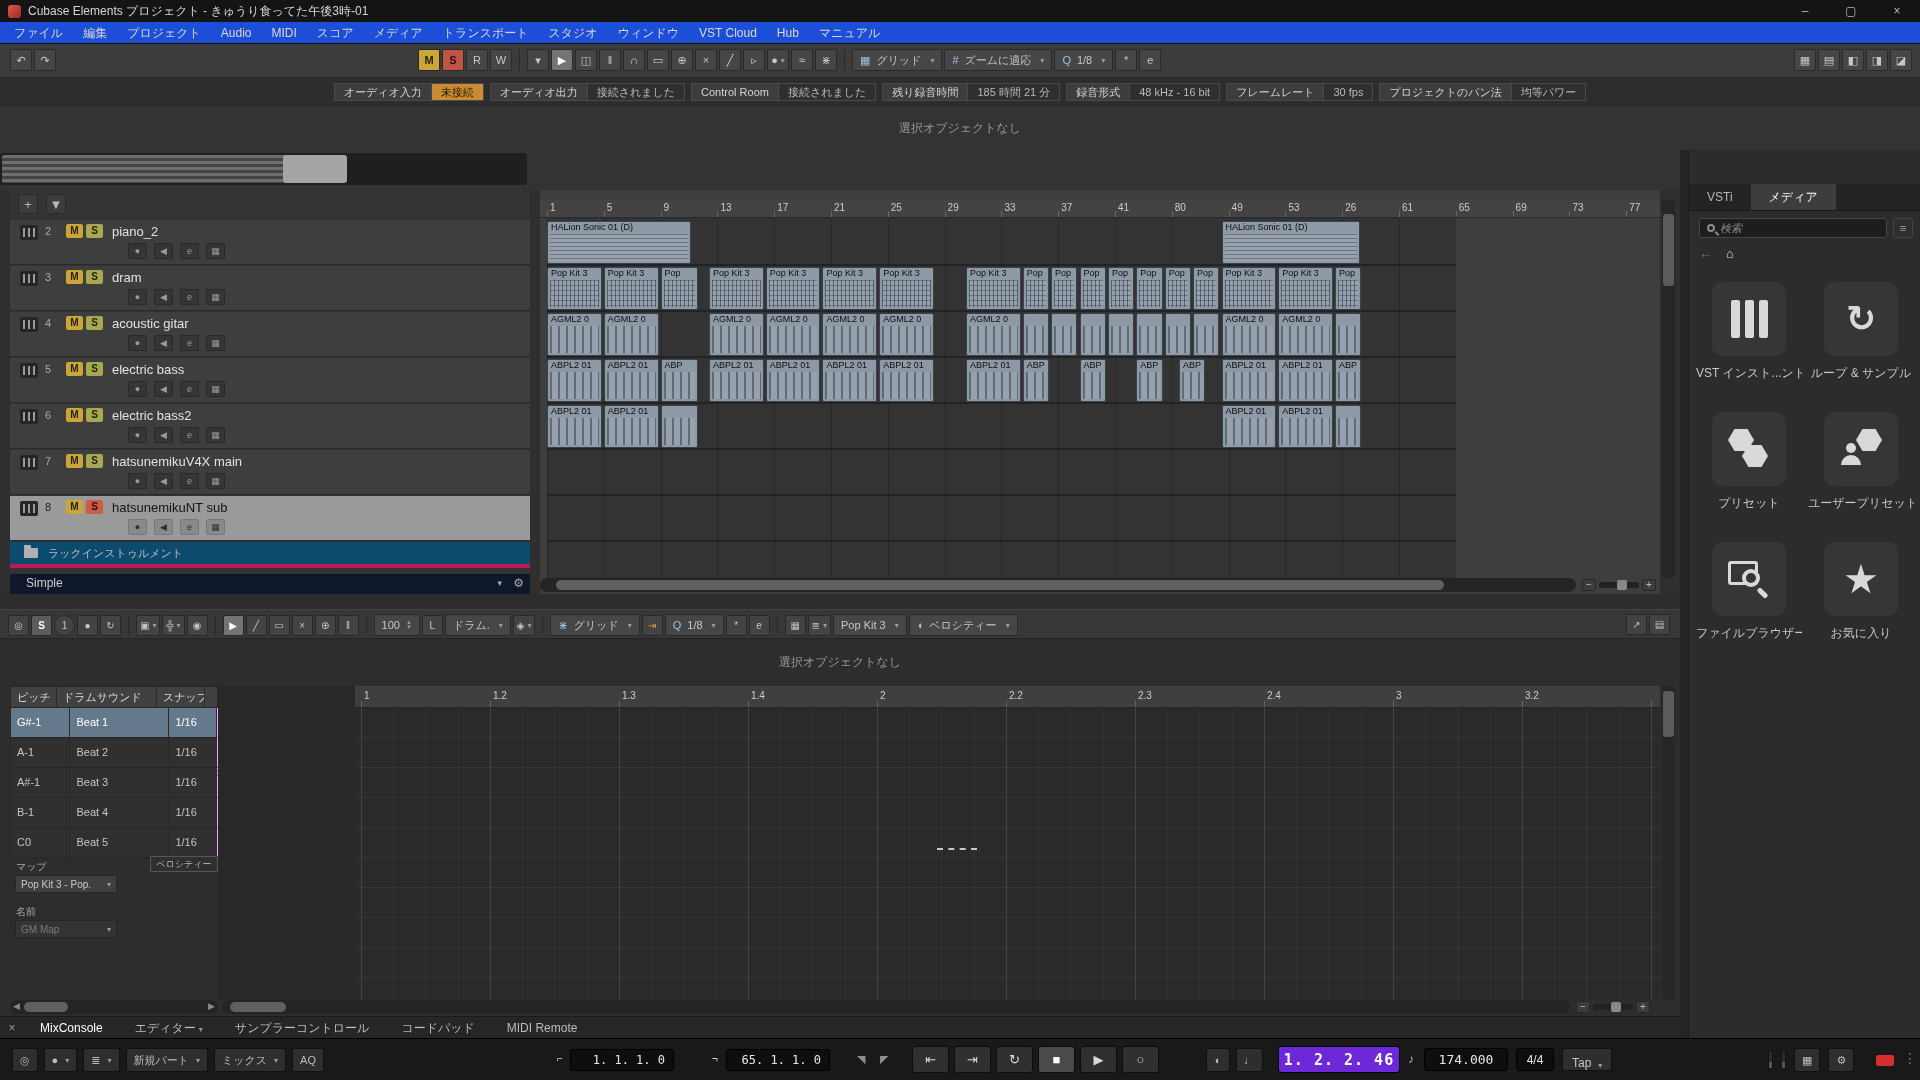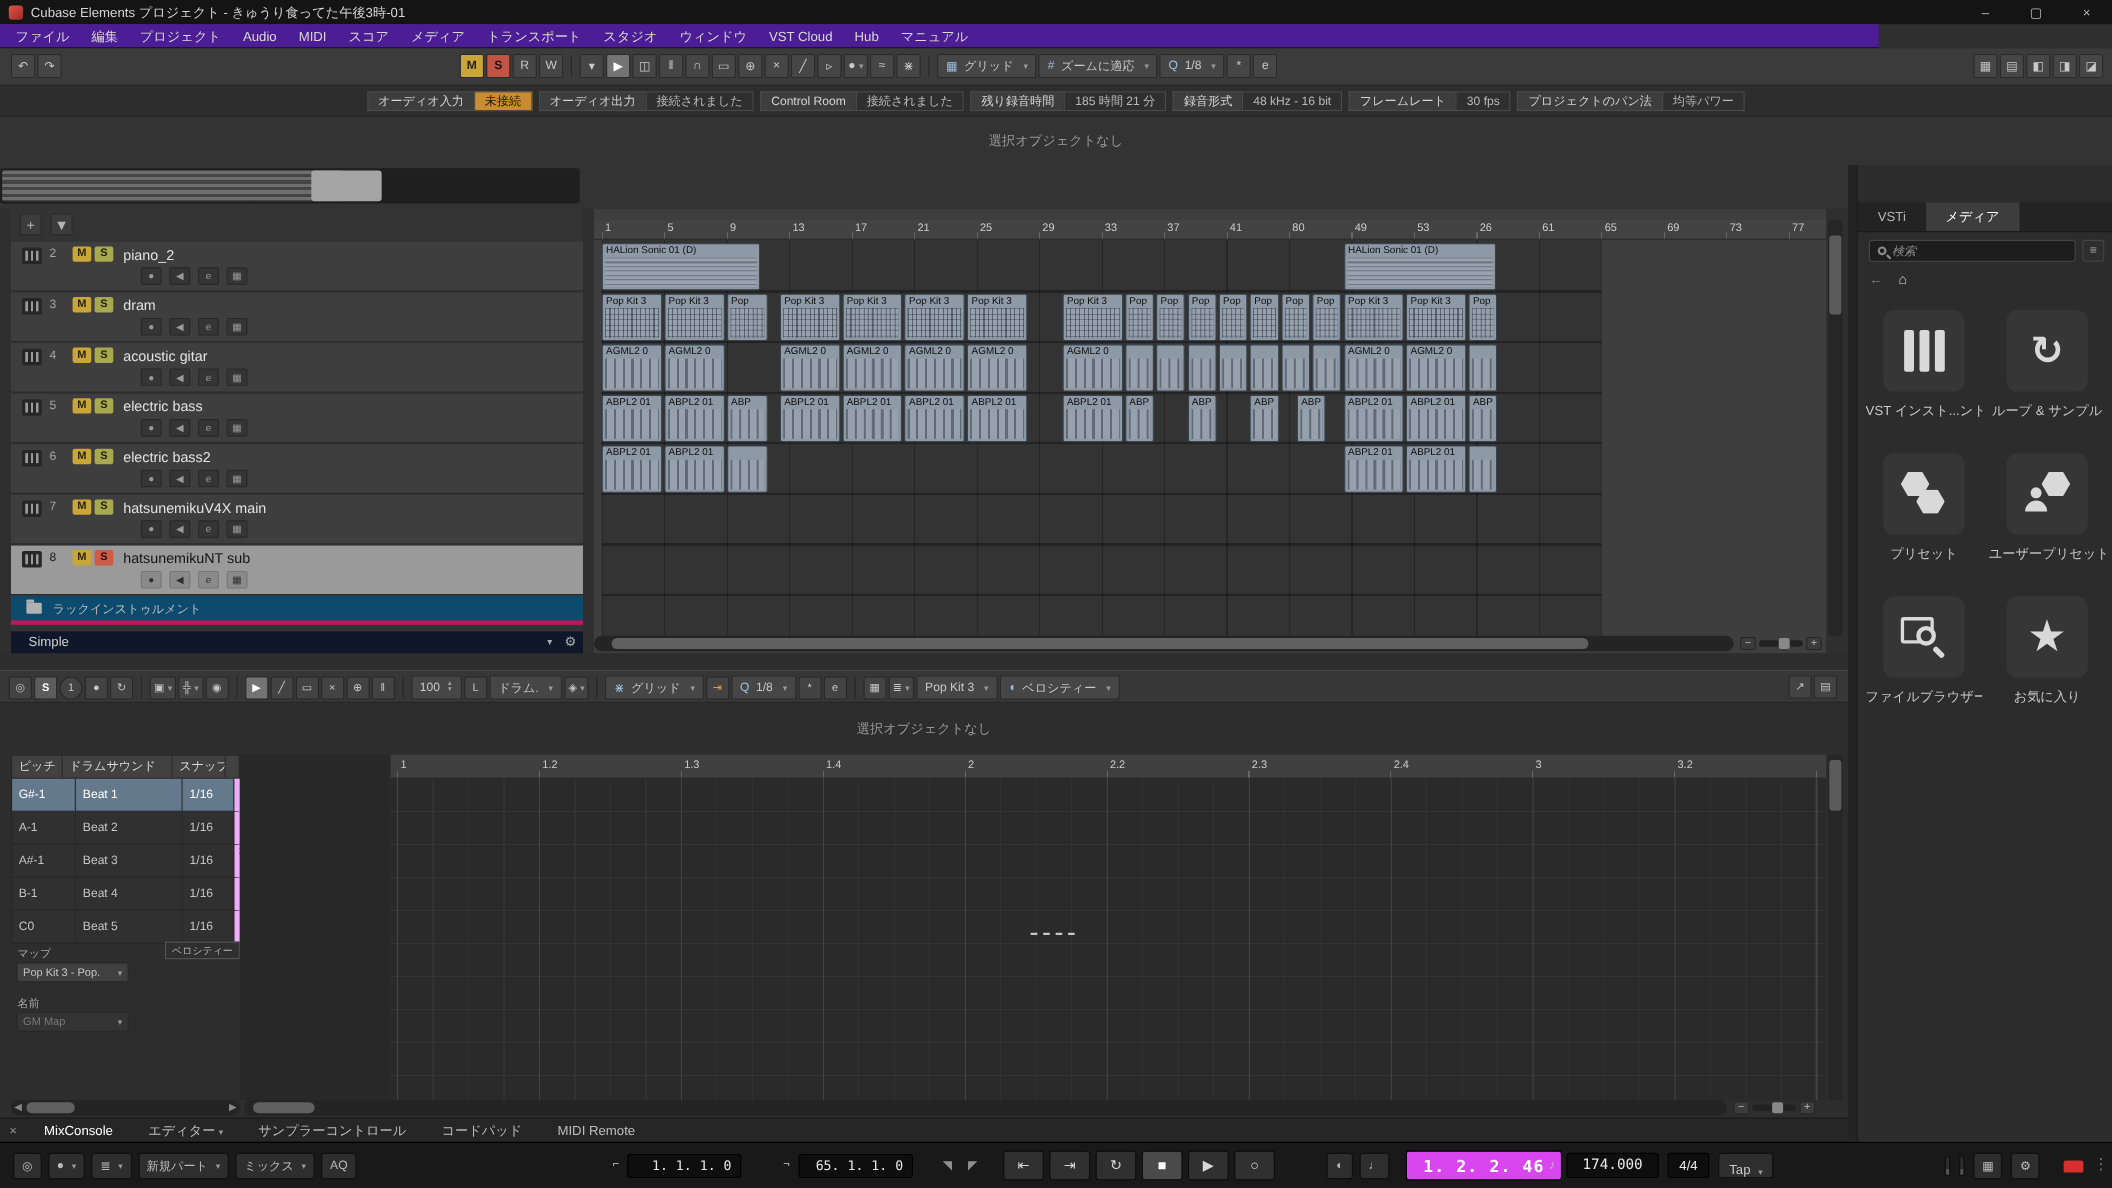--- a/index.html
+++ b/index.html
@@ -8,21 +8,21 @@
   #app{position:relative;width:1920px;height:1080px;background:#2f2f2f}
 
   
   #titlebar{position:absolute;left:0;top:0;width:1920px;height:22px;background:#141414;display:flex;align-items:center}
   .appicon{width:13px;height:13px;margin:0 7px 0 8px;border-radius:3px;background:linear-gradient(135deg,#e05545,#9c2a28)}
   #title{font-size:12px;color:#d5d5d5;white-space:nowrap}
   .wctl{position:absolute;right:0;top:0;display:flex}
   .wctl span{width:46px;height:22px;line-height:22px;text-align:center;color:#bbb;font-size:12px}
 
   
-  #menubar{position:absolute;left:0;top:22px;width:1708px;height:22px;background:#4c1d95;border-bottom:1px solid #111}
+  #menubar{position:absolute;left:0;top:22px;width:1920px;height:22px;background:#1d4ed8;border-bottom:1px solid #111}
   #menu-items{display:flex;height:22px;padding-left:4px}
   .menuitem{padding:0 10px;line-height:22px;font-size:12px;color:#d8d8d8;white-space:nowrap}
 
   
   #toolbar{position:absolute;left:0;top:44px;width:1920px;height:34px;background:#3b3b3b;border-bottom:1px solid #232323}
   #tb-left{position:absolute;left:10px;top:5px;display:flex;gap:2px}
   #tb-mid{position:absolute;left:418px;top:5px;display:flex;align-items:center;gap:2px}
   #tb-right{position:absolute;right:8px;top:5px;display:flex;gap:2px}
   .tbtn{display:inline-flex;align-items:center;justify-content:center;height:22px;min-width:22px;background:#464646;border:1px solid #2a2a2a;border-radius:2px;color:#c8c8c8;font-size:11px;padding:0 3px}
   .tbtn.active{background:#747474;color:#fff}
@@ -115,21 +115,21 @@
   .edbtn.sol{background:#5c5c5c;color:#fff;font-weight:bold}
   .edbtn.round{border-radius:50%}
   .edbtn.orange{color:#e09a3c}
   .dd.spin .spinarrows{display:flex;flex-direction:column;line-height:5px}
   .sa{font-size:6px;color:#999}
   #ed-status{position:absolute;left:0;top:45px;width:1680px;height:47px;display:flex;align-items:center;justify-content:center}
   #ed-status span{color:#989898;font-size:12px}
   #ed-cols{position:absolute;left:10px;top:92px;width:208px;height:22px;display:flex;background:#414141;border:1px solid #272727}
   .edcol{font-size:11px;color:#ddd;line-height:20px;padding-left:6px;border-right:1px solid #2c2c2c;white-space:nowrap;overflow:hidden}
   #ed-rows{position:absolute;left:10px;top:114px;width:208px}
-  .edrow{display:flex;height:30px;background:#303030;border-bottom:1px solid #262626;border-left:1px solid #272727;border-right:5px solid #f0abfc}
+  .edrow{display:flex;height:30px;background:#303030;border-bottom:1px solid #262626;border-left:1px solid #272727;border-right:1px solid #f0abfc}
   .edrow.sel{background:#64798c}
   .edcell{font-size:11px;color:#c4c4c4;line-height:29px;padding-left:6px;border-right:1px solid #2a2a2a;white-space:nowrap;overflow:hidden}
   .edrow.sel .edcell{color:#fff}
   #ed-velocity{position:absolute;left:150px;top:262px;width:68px;height:16px;border:1px solid #555;background:#2f2f2f;color:#b8b8b8;font-size:9px;display:flex;align-items:center;justify-content:center}
   .edlabel{position:absolute;font-size:10px;color:#a8a8a8}
   .ed-dd{position:absolute;width:102px;height:18px;background:#404040;border:1px solid #272727;border-radius:2px;color:#c8c8c8;font-size:10px;display:flex;align-items:center;padding:0 5px;justify-content:space-between}
   .ed-dd.disabled{color:#7a7a7a;background:#343434}
   #ed-grip{position:absolute;left:212px;top:170px;color:#777;font-size:12px}
   #ed-gap{position:absolute;left:218px;top:92px;width:137px;height:314px;background:#282828}
   #ed-ruler{position:absolute;left:355px;top:92px;width:1305px;height:22px;background:#3f3f3f;border-bottom:1px solid #262626;font-size:10px;color:#ccc}
@@ -161,21 +161,21 @@
   #transport{position:absolute;left:0;top:1038px;width:1920px;height:42px;background:#191919;border-top:1px solid #000}
   #tp-left{position:absolute;left:12px;top:9px;display:flex;gap:6px;align-items:center}
   .tpbtn{height:24px;min-width:24px;background:#2e2e2e;border:1px solid #101010;border-radius:3px;color:#bcbcbc;font-size:11px;display:flex;align-items:center;justify-content:center;padding:0 7px;gap:4px;white-space:nowrap}
   .tflag{position:absolute;top:14px;font-size:10px;color:#cfcfcf}
   .tloc{position:absolute;top:10px;height:22px;width:104px;background:#0e0e0e;border:1px solid #000;border-radius:3px;color:#e8e8e8;font-family:"DejaVu Sans Mono",monospace;font-size:12px;display:flex;align-items:center;justify-content:flex-end;padding:0 8px}
   .punch{position:absolute;top:14px;color:#8f8f8f;font-size:11px}
   #tp-buttons{position:absolute;left:912px;top:7px;display:flex;gap:5px}
   .tbig{width:37px;height:27px;background:#303030;border:1px solid #0c0c0c;border-radius:3px;color:#d8d8d8;font-size:13px;display:flex;align-items:center;justify-content:center}
   .tbig.active{background:#4a4a4a;color:#fff}
   #tp-pre{position:absolute;left:1206px;top:9px;display:flex;gap:6px}
-  #tp-time{position:absolute;left:1278px;top:7px;width:142px;height:27px;background:#d946ef;border:1px solid #000;border-radius:3px;color:#fff;font-family:"DejaVu Sans Mono",monospace;font-size:15px;font-weight:bold;display:flex;align-items:center;justify-content:center;letter-spacing:1px}
+  #tp-time{position:absolute;left:1278px;top:7px;width:122px;height:27px;background:#6d28d9;border:1px solid #000;border-radius:3px;color:#fff;font-family:"DejaVu Sans Mono",monospace;font-size:15px;font-weight:bold;display:flex;align-items:center;justify-content:center;letter-spacing:1px}
   #tp-tempoicon{position:absolute;left:1408px;top:13px;color:#bbb;font-size:12px}
   #tp-tempo{position:absolute;left:1424px;top:9px;width:84px;height:23px;background:#0e0e0e;border:1px solid #000;border-radius:3px;color:#e8e8e8;font-family:"DejaVu Sans Mono",monospace;font-size:13px;display:flex;align-items:center;justify-content:center}
   #tp-sig{position:absolute;left:1516px;top:9px;width:38px;height:23px;background:#0e0e0e;border:1px solid #000;border-radius:3px;color:#e8e8e8;font-size:12px;display:flex;align-items:center;justify-content:center}
   #tp-tap{position:absolute;left:1562px;top:9px;height:23px;background:#2e2e2e;border:1px solid #101010;border-radius:3px;color:#c8c8c8;font-size:12px;display:flex;align-items:flex-end;padding:0 9px;gap:4px}
   #tp-right{position:absolute;left:1768px;top:9px;display:flex;gap:8px;align-items:center}
   .meter{width:5px;height:18px;background:linear-gradient(180deg,#2c2c2c 0 65%,#555 65% 100%);border:1px solid #111}
   #tp-red{position:absolute;left:1876px;top:16px;width:18px;height:11px;background:#d52f2f;border-radius:2px}
   #tp-grip{position:absolute;left:1903px;top:11px;color:#777;font-size:14px;letter-spacing:-2px}
 
   

